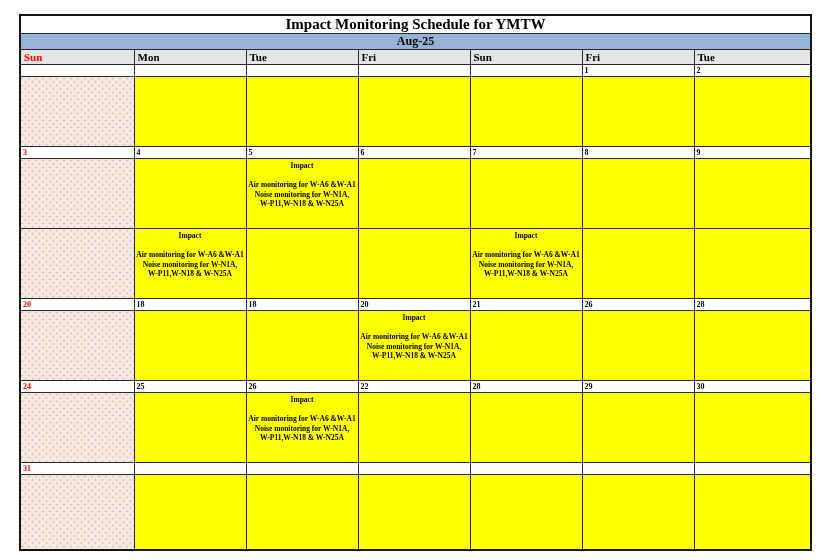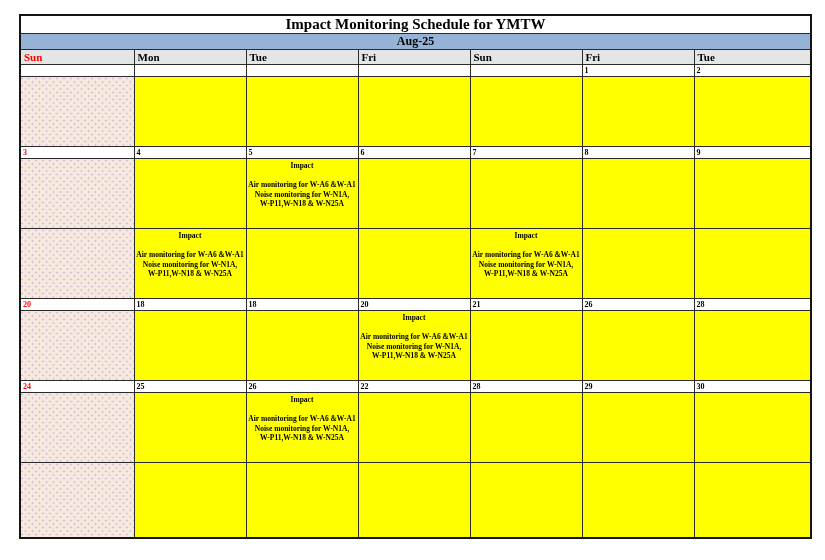--- a/index.html
+++ b/index.html
@@ -223,20 +223,29 @@
 
 Air monitoring for W-A6 &amp;W-A1
 Noise monitoring for W-N1A,
 W-P11,W-N18 &amp; W-N25A</div>
         </td>
         <td class="day-cell"></td>
         <td class="day-cell"></td>
         <td class="day-cell"></td>
         <td class="day-cell"></td>
       </tr>
+      <tr class="dates-row">
+        <td class="sun-date">31</td>
+        <td class=""></td>
+        <td class=""></td>
+        <td class=""></td>
+        <td class=""></td>
+        <td class=""></td>
+        <td class=""></td>
+      </tr>
       <tr class="content-row last">
         <td class="sun-cell"></td>
         <td class="day-cell"></td>
         <td class="day-cell"></td>
         <td class="day-cell"></td>
         <td class="day-cell"></td>
         <td class="day-cell"></td>
         <td class="day-cell"></td>
       </tr>
     </tbody>

